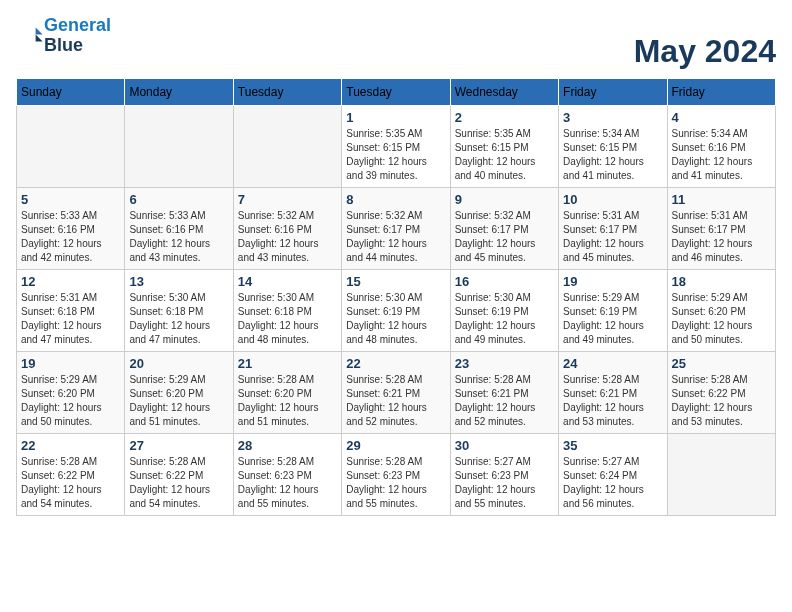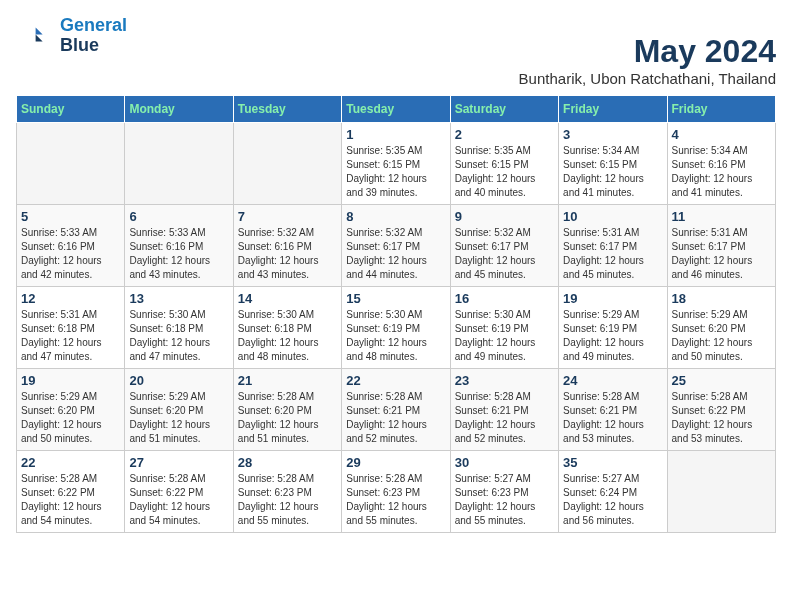--- a/index.html
+++ b/index.html
@@ -12,21 +12,21 @@
     }
     .header {
       display: flex;
       justify-content: space-between;
       align-items: flex-start;
       margin-bottom: 8px;
     }
     .logo {
       display: flex;
       align-items: center;
-      gap: 16px;
+      gap: 0;
     }
     .logo-text {
       font-size: 18px;
       font-weight: bold;
       color: #1a3a5c;
       line-height: 1.1;
     }
     .logo-text span {
       color: #1a7abf;
     }
@@ -47,25 +47,25 @@
       font-size: 15px;
       color: #333;
     }
     .calendar {
       width: 100%;
       border-collapse: collapse;
       font-size: 11px;
     }
     .calendar th {
       background: #2a6db5;
-      color: #86efac;
+      color: #000000;
       padding: 6px 4px;
       text-align: left;
       font-size: 12px;
-      font-weight: bold;
+      font-weight: normal;
       border: 1px solid #fff;
     }
     .calendar td {
       border: 1px solid #ccc;
       vertical-align: top;
       padding: 4px;
       width: 108px;
       min-height: 80px;
       background: #fff;
     }
@@ -96,32 +96,31 @@
       <polygon points="28,8 38,18 28,18" fill="#2a6db5"></polygon>
       <polygon points="28,18 38,28 28,28" fill="#1a3a5c"></polygon>
     </svg>
     <div class="logo-text">
       <div><span>General</span></div>
       <div>Blue</div>
     </div>
   </div>
   <div class="title-block">
     <div class="month-year">May 2024</div>
-    <div class="location">Buntharik, Ubon Ratchathani, Thailand</div>
   </div>
 </div>
 
 <table class="calendar">
   <thead>
     <tr>
     <th>Sunday</th>
         <th>Monday</th>
         <th>Tuesday</th>
         <th>Tuesday</th>
-        <th>Saturday</th>
+        <th>Wednesday</th>
         <th>Friday</th>
         <th>Friday</th>
       </tr>
   </thead>
   <tbody id="calendar-body">
   <tr>
         <td class="empty"></td>
         <td class="empty"></td>
         <td class="empty"></td>
         <td>

